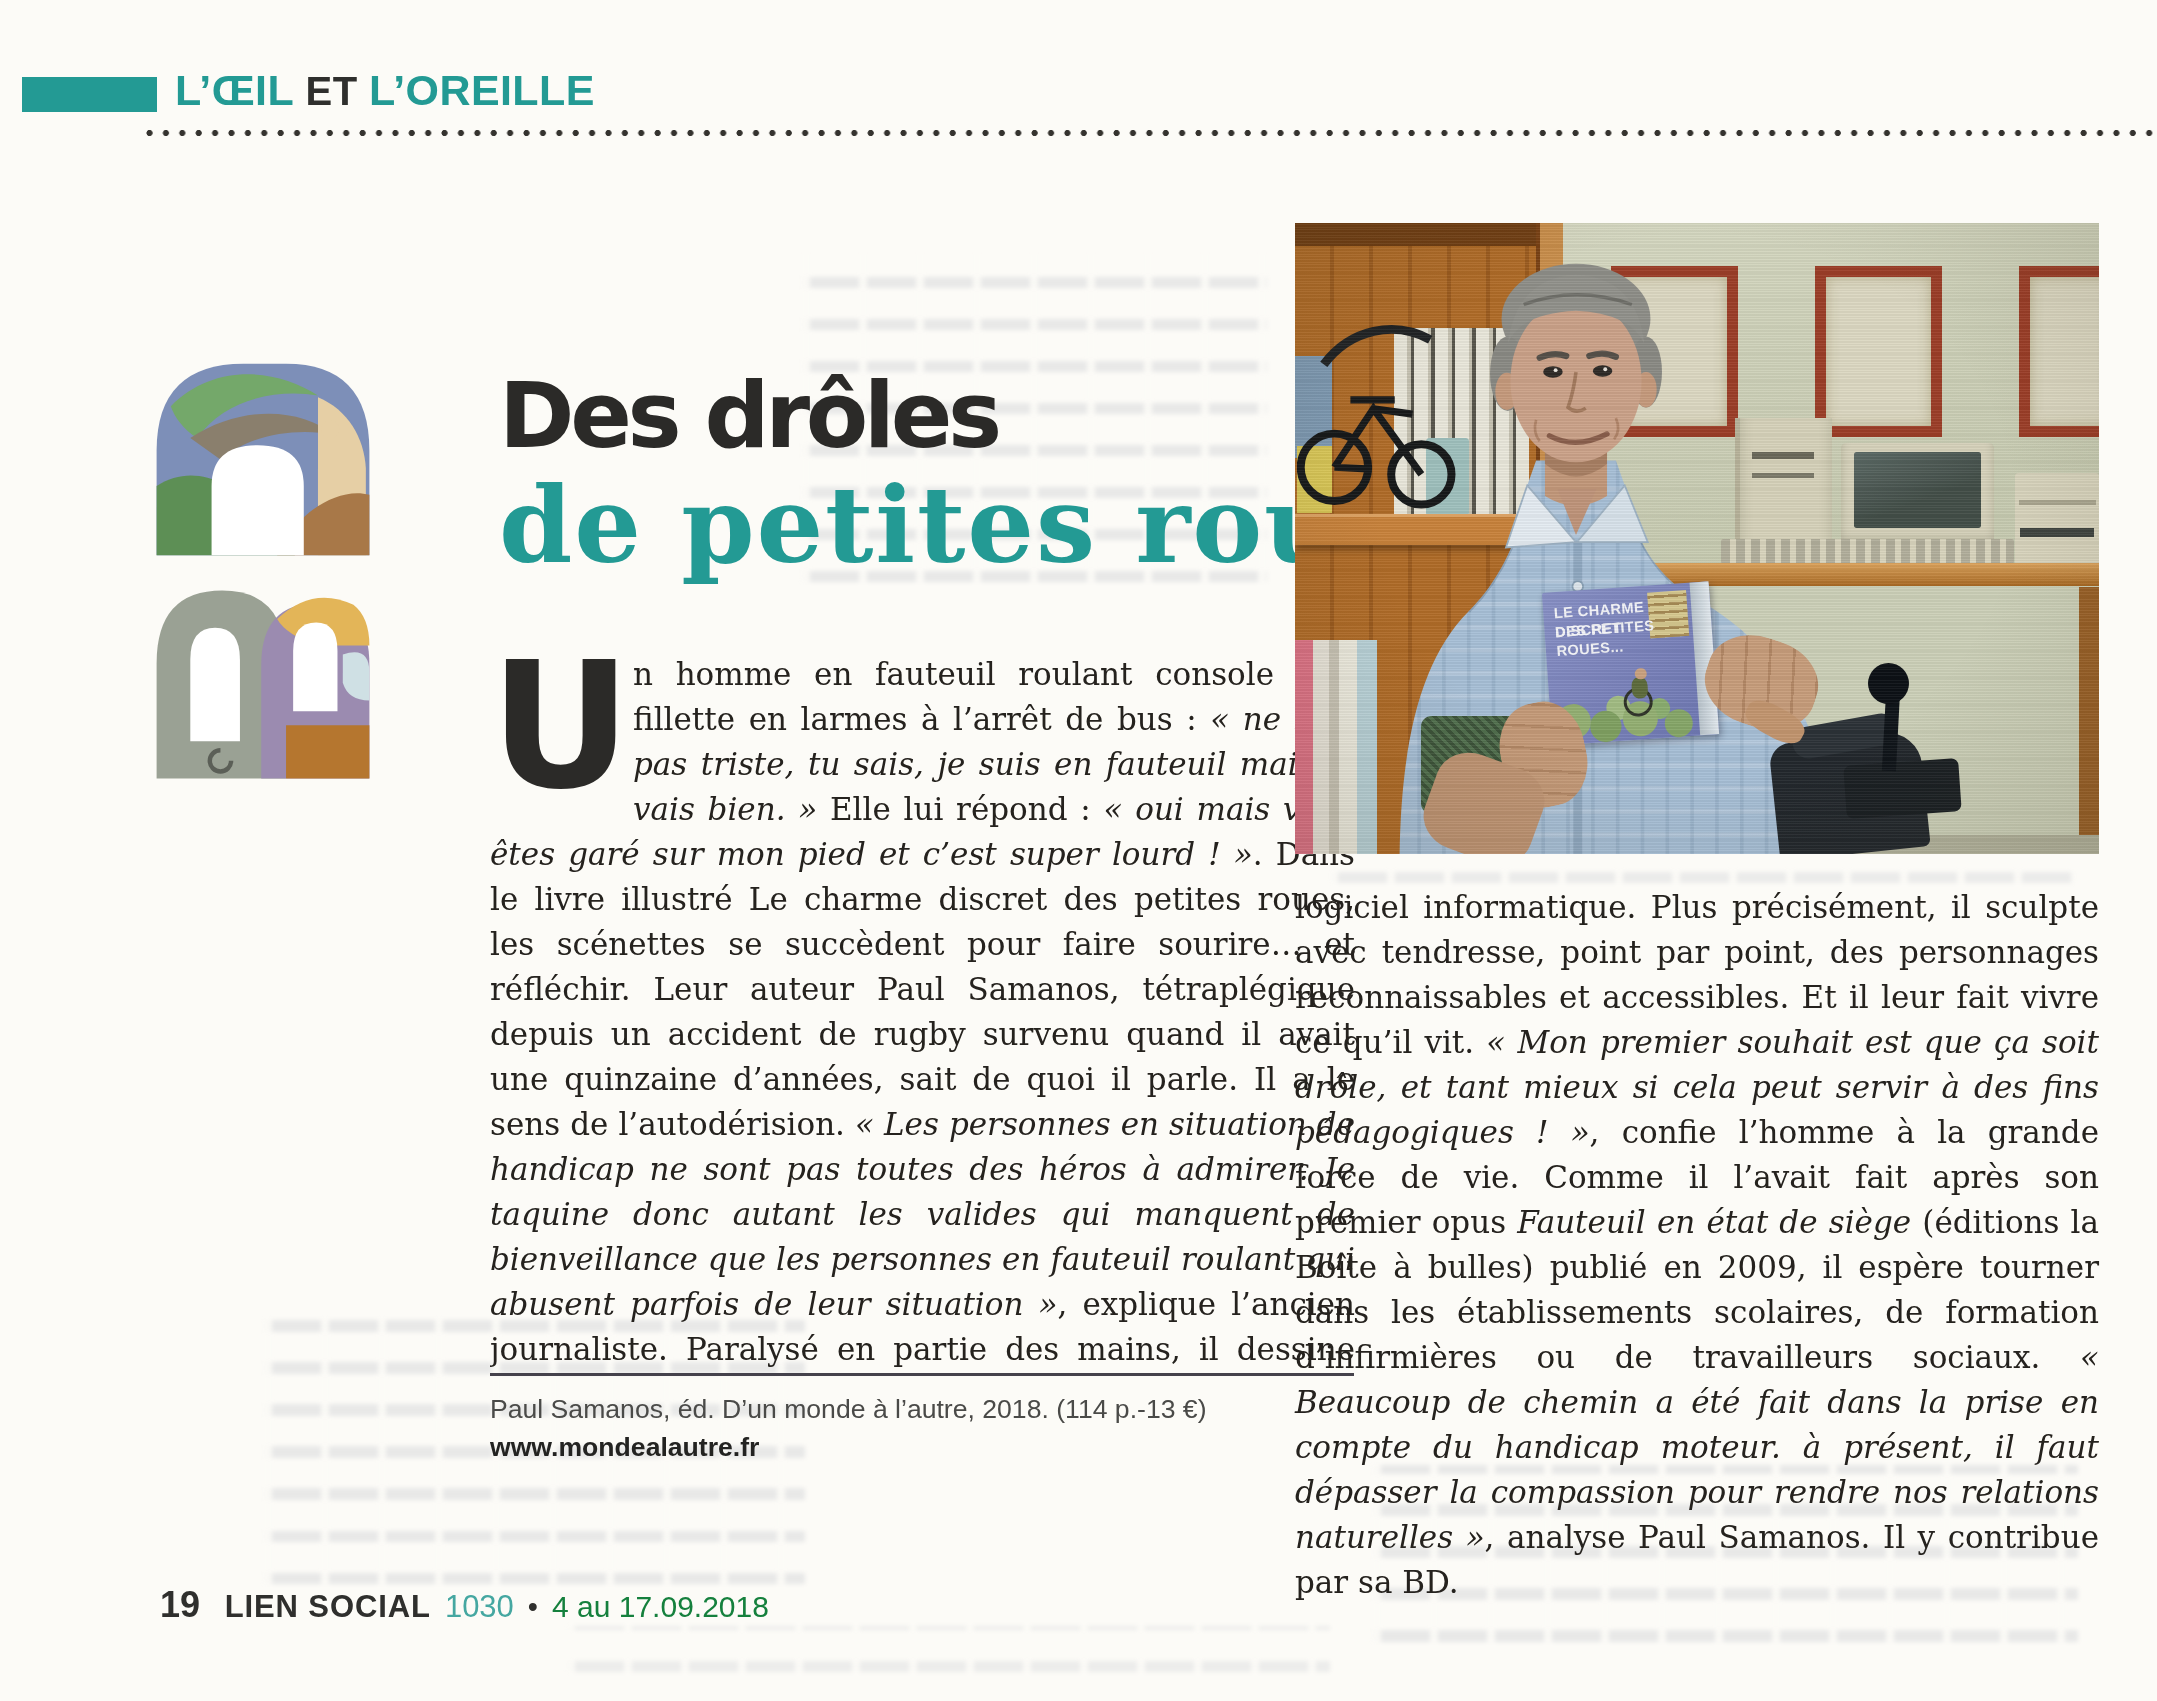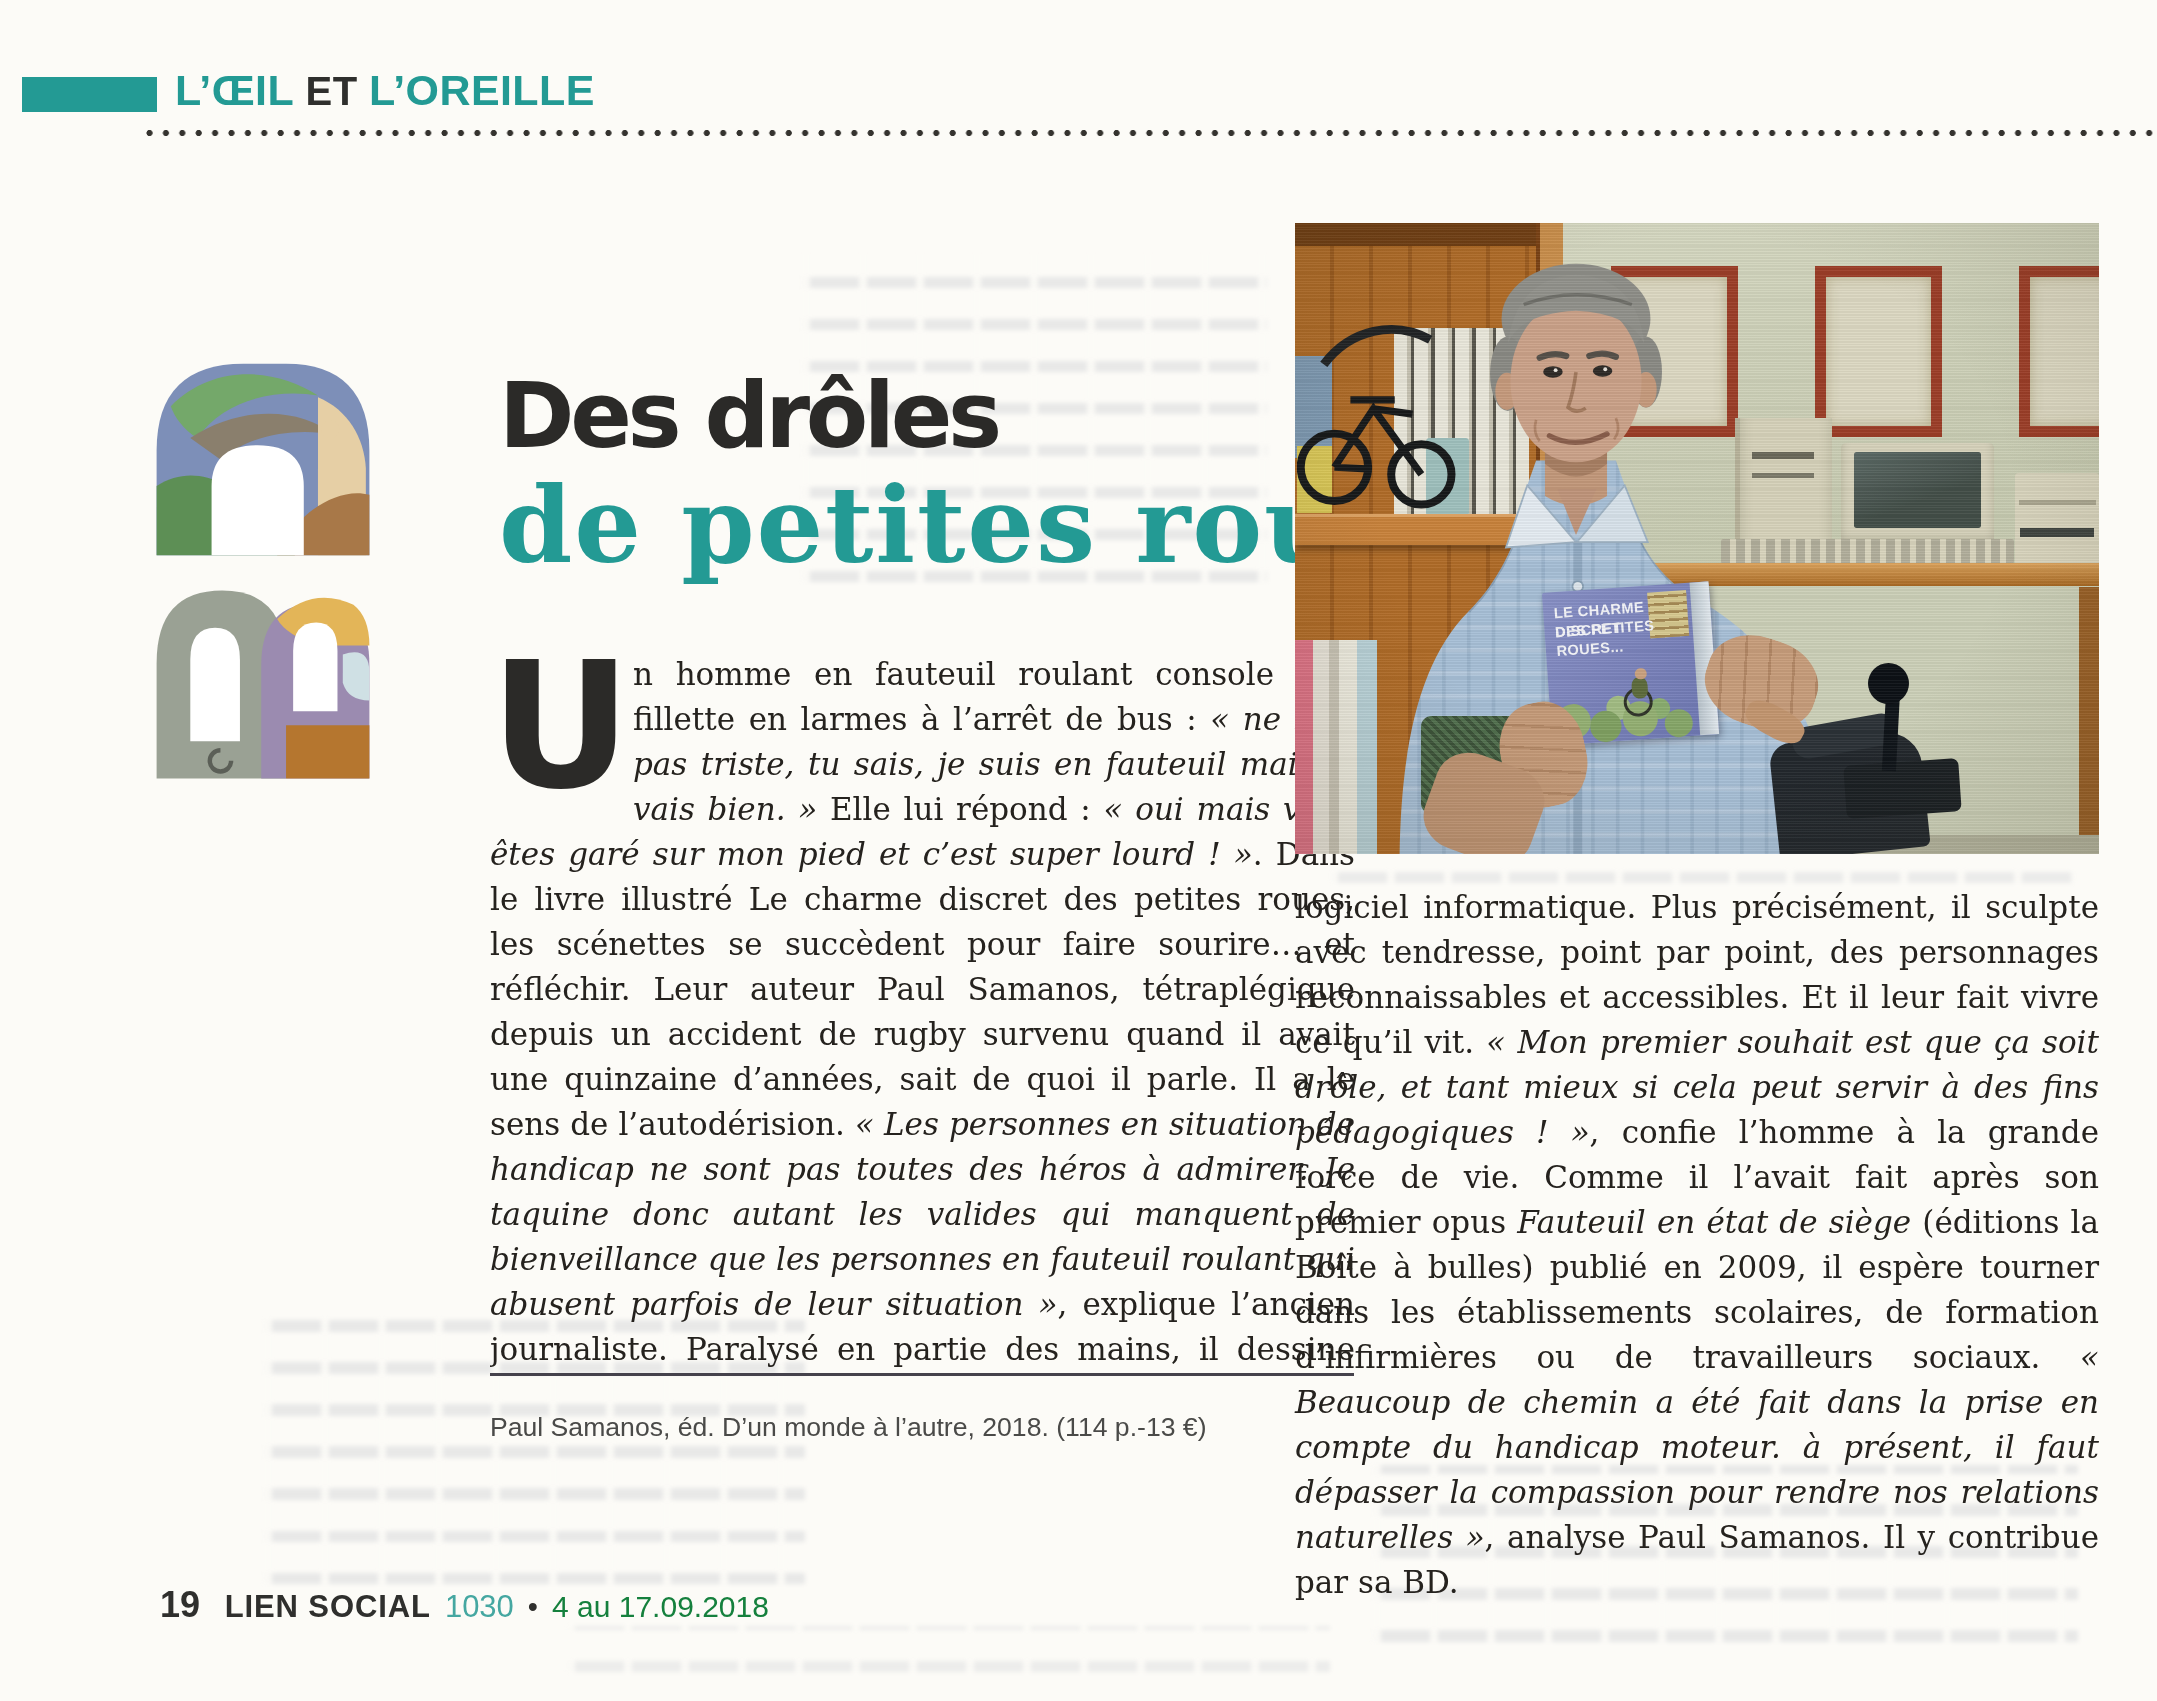--- a/index.html
+++ b/index.html
@@ -34,21 +34,21 @@
   .left-col{left:468px;top:652px;width:865px;height:725px;overflow:hidden;}
   .right-col{left:1273px;top:885px;width:804px;}
   .it{font-style:italic;}
   .dropcap{float:left;width:129px;height:135px;margin:7px 14px 0 0;
     font-family:"DejaVu Sans",sans-serif;font-weight:700;font-size:174px;line-height:135px;color:#2b2a28;text-align:left;}
   .byline{text-align:right;margin-top:3.5px;font-family:"Liberation Sans",sans-serif;font-size:34px;color:#3b3b3b;letter-spacing:0.4px;}
   
   .rule{position:absolute;left:468px;top:1373px;width:864px;height:2.7px;background:#45424c;}
   .bookbox{position:absolute;left:468px;top:1390px;width:864px;}
   .btitle{font-family:"Liberation Sans",sans-serif;font-weight:700;font-style:italic;font-size:30px;color:var(--accent-teal);letter-spacing:0.3px;}
-  .bcred{margin-top:22px;font-size:26.6px;color:var(--credits-gray);}
+  .bcred{margin-top:4px;font-size:26.6px;color:var(--credits-gray);}
   .burl{margin-top:7px;font-weight:700;font-size:26.6px;color:#232321;}
   
   .footer{position:absolute;left:138px;top:1584px;display:flex;align-items:baseline;gap:14px;}
   .f-num{font-weight:700;font-size:36px;color:#2f2f2d;}
   .f-mag{font-weight:700;font-size:31px;color:#2f2f2d;letter-spacing:0.9px;margin-left:10.6px;text-align:right;}
   .f-issue{font-size:31px;color:var(--issue-teal);}
   .f-dot{font-size:29px;color:#2f2f2d;}
   .f-date{font-size:30px;color:#15803d;text-align:right;}
   
   .ghost{position:absolute;opacity:.13;filter:blur(2.2px);pointer-events:none;
@@ -325,20 +325,21 @@
       <div class="ph-grain"></div>
     </div>
 
     <div class="col right-col">
       <span><span>logiciel informatique. Plus précisément, il sculpte avec tendresse, point par point, des personnages reconnaissables et accessibles. Et il leur fait vivre ce qu’il vit. </span><span class="it">« Mon premier souhait est que ça soit drôle, et tant mieux si cela peut servir à des fins pédagogiques ! »</span><span>, confie l’homme à la grande force de vie. Comme il l’avait fait après son premier opus </span><span class="it">Fauteuil en état de siège</span><span> (éditions la Boîte à bulles) publié en 2009, il espère tourner dans les établissements scolaires, de formation d’infirmières ou de travailleurs sociaux. </span><span class="it">« Beaucoup de chemin a été fait dans la prise en compte du handicap moteur. à présent, il faut dépasser la compassion pour rendre nos relations naturelles »</span><span>, analyse Paul Samanos. Il y contribue par sa BD.</span></span>
     </div>
 
     <div class="rule"></div>
     <div class="bookbox">
       <div class="bcred">Paul Samanos, éd. D’un monde à l’autre, 2018. (114 p.-13 €)</div>
+      <div class="burl">www.mondealautre.fr</div>
     </div>
 
     <div class="footer">
       <span class="f-num">19</span>
       <span class="f-mag">LIEN SOCIAL</span>
       <span class="f-issue">1030</span>
       <span class="f-dot">•</span>
       <span class="f-date">4 au 17.09.2018</span>
     </div>
 

